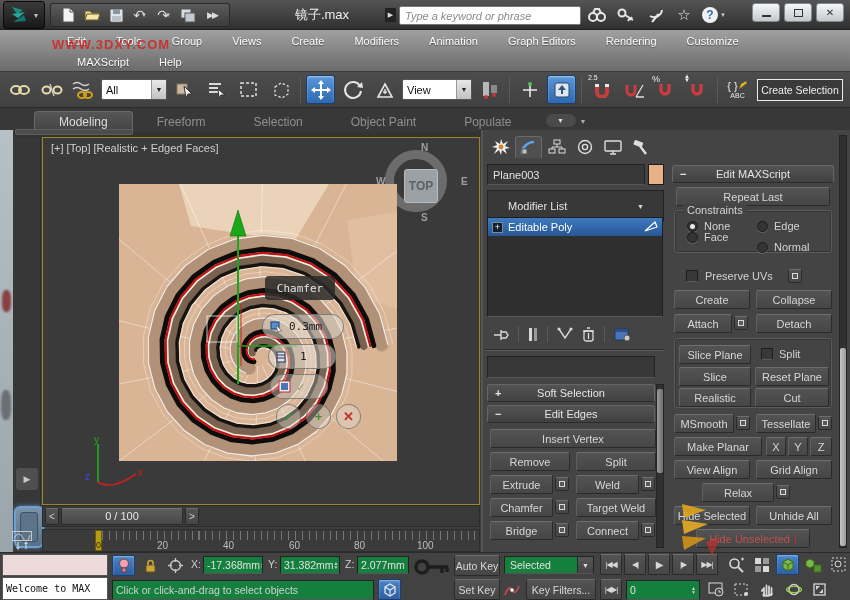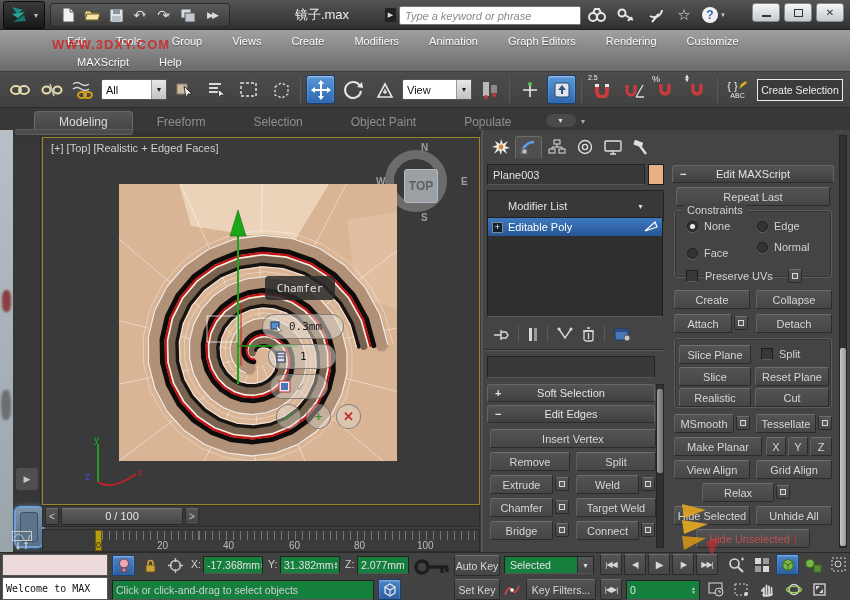--- a/index.html
+++ b/index.html
@@ -604,31 +604,31 @@
     </div>
 
   <div class="roll" style="position:absolute;left:189px;top:35px;width:162px">
       <span class="pm">−</span>
       <span>Edit MAXScript</span>
     </div>
   <div class="btn" style="position:absolute;left:193px;top:57px;width:154px">
       <span>Repeat Last</span>
     </div>
 
-  <div class="grpbox" style="left:191px;top:80px;width:158px;height:68px">
+  <div class="grpbox" style="left:191px;top:80px;width:158px;height:43px">
     <span class="grplab">Constraints</span>
     <span style="position:absolute;left:12px;top:9px;display:flex;gap:6px;align-items:center">
         <span class="radio sel"></span>
         <span class="lbl">None</span>
       </span>
     <span style="position:absolute;left:82px;top:9px;display:flex;gap:6px;align-items:center">
         <span class="radio"></span>
         <span class="lbl">Edge</span>
       </span>
-    <span style="position:absolute;left:12px;top:36px;display:flex;gap:6px;align-items:center">
+    <span style="position:absolute;left:12px;top:20px;display:flex;gap:6px;align-items:center">
         <span class="radio"></span>
         <span class="lbl">Face</span>
       </span>
     <span style="position:absolute;left:82px;top:30px;display:flex;gap:6px;align-items:center">
         <span class="radio"></span>
         <span class="lbl">Normal</span>
       </span>
   </div>
 
   <span style="position:absolute;left:203px;top:140px;display:flex;gap:7px;align-items:center">

